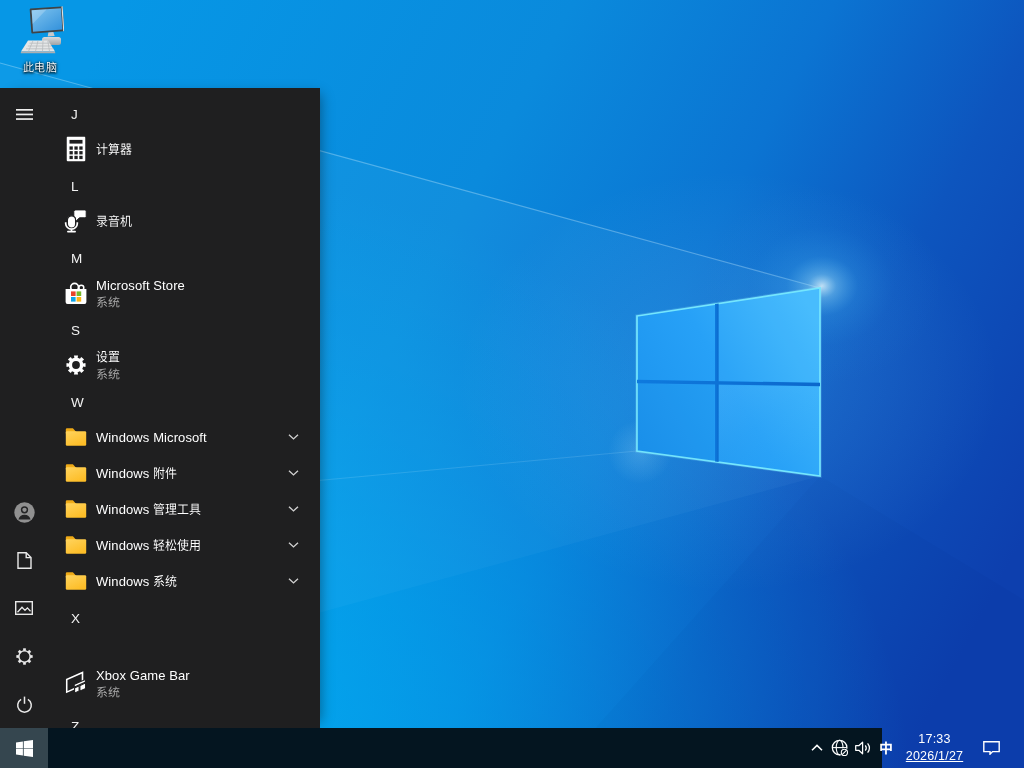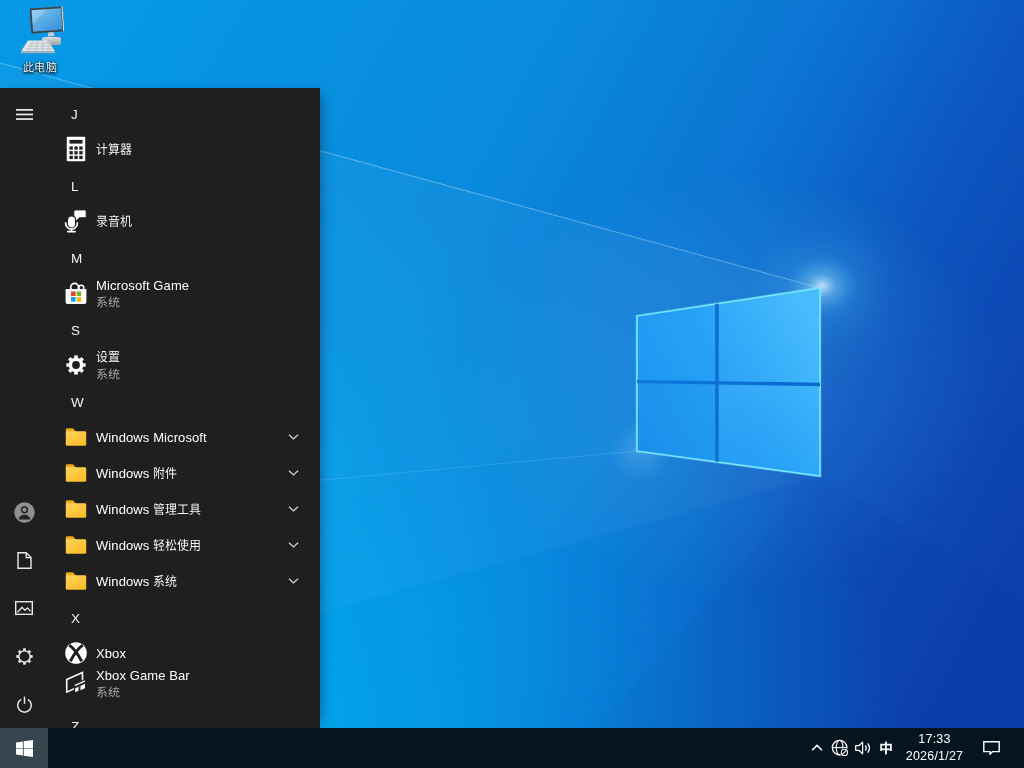--- a/index.html
+++ b/index.html
@@ -26,32 +26,32 @@
   .app-icon{position:absolute;left:28px;top:50%;transform:translate(-50%,-50%);display:flex;}
   .app-label{position:absolute;left:48px;top:50%;transform:translateY(-50%);font-size:13px;
       letter-spacing:0.1px;color:#fff;white-space:nowrap;}
   .two .app-title{position:absolute;left:48px;top:2.5px;height:16px;line-height:16px;font-size:13px;
       letter-spacing:0.1px;color:#fff;white-space:nowrap;}
   .two .app-sub{position:absolute;left:48px;top:20px;height:14px;line-height:14px;font-size:12px;color:#a6a6a6;}
   .app-sub .cjk{width:1em;}
   .chev{position:absolute;left:240px;top:50%;transform:translateY(-50%);}
 
   
-  .taskbar{position:absolute;left:0;top:728px;width:1024px;height:40px;background:#041520;filter:blur(0px);}
+  .taskbar{position:absolute;left:0;top:728px;width:882px;height:40px;background:#041520;filter:blur(0px);}
   .start-button{position:absolute;left:0;top:0;width:48px;height:40px;background:#35464f;
       display:flex;align-items:center;justify-content:center;}
   .tray-icon{position:absolute;display:flex;align-items:center;justify-content:center;}
   .tray-chevron{left:809px;top:0;width:16px;height:40px;}
   .tray-globe{left:831px;top:0;width:18px;height:40px;}
   .tray-volume{left:855px;top:0;width:18px;height:40px;}
   .tray-ime{left:877px;top:0;width:17px;height:40px;color:#fff;font-size:14px;}
   .tray-ime .cjk{width:1em;}
   .tray-clock{position:absolute;left:899px;top:0;width:71px;height:40px;color:#fff;font-size:12.5px;letter-spacing:0.2px;text-align:center;}
   .tray-clock .time{margin-top:4.5px;line-height:13px;}
-  .tray-clock .date{margin-top:4px;line-height:13px;}
+  .tray-clock .date{margin-top:4px;line-height:13px;text-decoration:underline;}
   .tray-action{left:979px;top:0;width:24px;height:40px;}
 </style>
 </head>
 <body>
 
 <svg class="wallpaper" viewBox="0 0 1024 768" preserveAspectRatio="none">
   <defs>
     <linearGradient id="wbg" x1="0" y1="0.3" x2="1" y2="0.7">
       <stop offset="0" stop-color="#0697E6"></stop>
       <stop offset="0.38" stop-color="#0A8ADC"></stop>
@@ -261,21 +261,21 @@
           <svg width="24" height="24" viewBox="0 0 24 24">
             <circle cx="10.6" cy="6.3" r="3.9" fill="none" stroke="#fff" stroke-width="1.7"></circle>
             <circle cx="17.3" cy="6.8" r="2.5" fill="none" stroke="#fff" stroke-width="1.5"></circle>
             <path d="M1.6,7.9 H22.4 V21.1 Q22.4,23 20.5,23 H3.5 Q1.6,23 1.6,21.1 Z" fill="#fff"></path>
             <rect x="7" y="10.4" width="4.6" height="4.6" fill="#e8432a"></rect>
             <rect x="12.6" y="10.4" width="4.6" height="4.6" fill="#76b82a"></rect>
             <rect x="7" y="16" width="4.6" height="4.6" fill="#0ea3e8"></rect>
             <rect x="12.6" y="16" width="4.6" height="4.6" fill="#fdb515"></rect>
           </svg>
         </span>
-      <span class="app-title" data-bind="start_menu.rows.5.label"><span>Microsoft Game</span></span>
+      <span class="app-title" data-bind="start_menu.rows.5.label"><span>Microsoft Store</span></span>
       <span class="app-sub" data-bind="start_menu.rows.5.sub"><svg viewBox="0 0 1000 1000" preserveAspectRatio="none" class="cjk">
             <path d="M286 656C233 728 150 802 70 850C90 861 121 886 136 900C212 846 301 764 361 683ZM636 690C719 754 822 846 872 902L936 857C882 800 779 712 695 651ZM664 436C690 460 718 488 745 517L305 546C455 472 608 380 756 268L698 220C648 261 593 300 540 337L295 349C367 298 440 234 507 164C637 151 760 133 855 110L803 47C641 88 350 115 107 127C115 144 124 174 126 192C214 188 308 182 401 174C336 242 262 302 236 319C206 341 182 356 162 359C170 378 181 411 183 426C204 418 235 414 438 402C353 455 280 495 245 511C183 542 138 561 106 565C115 585 126 620 129 635C157 624 196 619 471 598V860C471 871 468 875 451 876C435 877 380 877 320 874C332 895 345 927 349 949C422 949 472 948 505 936C539 924 547 903 547 861V592L796 574C825 607 849 638 866 664L926 628C885 567 799 475 722 406Z"></path>
           </svg><svg viewBox="0 0 1000 1000" preserveAspectRatio="none" class="cjk">
             <path d="M698 528V844C698 918 715 940 785 940C799 940 859 940 873 940C935 940 953 902 958 766C939 761 909 749 894 735C891 856 887 874 865 874C853 874 806 874 797 874C775 874 772 871 772 844V528ZM510 530C504 728 481 835 317 896C334 910 355 938 364 957C545 883 576 754 584 530ZM42 827 59 901C149 872 267 835 379 798L367 733C246 769 123 806 42 827ZM595 56C614 97 639 151 649 185H407V253H587C542 315 473 407 450 429C431 447 406 454 387 459C395 475 409 513 412 532C440 520 482 515 845 481C861 508 876 534 886 554L949 519C919 461 854 367 800 297L741 327C763 356 786 389 807 422L532 445C577 390 634 312 676 253H948V185H660L724 165C712 133 687 78 664 38ZM60 457C75 450 98 445 218 428C175 491 136 540 118 559C86 596 63 621 41 625C50 645 62 682 66 698C87 685 121 674 369 620C367 604 366 575 368 554L179 591C255 503 330 396 393 288L326 248C307 285 286 323 263 358L140 371C202 285 264 176 310 71L234 36C190 157 116 286 92 319C70 353 51 376 33 380C43 401 55 441 60 457Z"></path>
           </svg></span>
     </div>
     <div class="row section" style="top:223px">
       <span class="letter" data-bind="start_menu.rows.6.label"><span>S</span></span>
     </div>
     <div class="row app two" style="top:259px">
@@ -427,30 +427,20 @@
             <path d="M286 656C233 728 150 802 70 850C90 861 121 886 136 900C212 846 301 764 361 683ZM636 690C719 754 822 846 872 902L936 857C882 800 779 712 695 651ZM664 436C690 460 718 488 745 517L305 546C455 472 608 380 756 268L698 220C648 261 593 300 540 337L295 349C367 298 440 234 507 164C637 151 760 133 855 110L803 47C641 88 350 115 107 127C115 144 124 174 126 192C214 188 308 182 401 174C336 242 262 302 236 319C206 341 182 356 162 359C170 378 181 411 183 426C204 418 235 414 438 402C353 455 280 495 245 511C183 542 138 561 106 565C115 585 126 620 129 635C157 624 196 619 471 598V860C471 871 468 875 451 876C435 877 380 877 320 874C332 895 345 927 349 949C422 949 472 948 505 936C539 924 547 903 547 861V592L796 574C825 607 849 638 866 664L926 628C885 567 799 475 722 406Z"></path>
           </svg><svg viewBox="0 0 1000 1000" preserveAspectRatio="none" class="cjk">
             <path d="M698 528V844C698 918 715 940 785 940C799 940 859 940 873 940C935 940 953 902 958 766C939 761 909 749 894 735C891 856 887 874 865 874C853 874 806 874 797 874C775 874 772 871 772 844V528ZM510 530C504 728 481 835 317 896C334 910 355 938 364 957C545 883 576 754 584 530ZM42 827 59 901C149 872 267 835 379 798L367 733C246 769 123 806 42 827ZM595 56C614 97 639 151 649 185H407V253H587C542 315 473 407 450 429C431 447 406 454 387 459C395 475 409 513 412 532C440 520 482 515 845 481C861 508 876 534 886 554L949 519C919 461 854 367 800 297L741 327C763 356 786 389 807 422L532 445C577 390 634 312 676 253H948V185H660L724 165C712 133 687 78 664 38ZM60 457C75 450 98 445 218 428C175 491 136 540 118 559C86 596 63 621 41 625C50 645 62 682 66 698C87 685 121 674 369 620C367 604 366 575 368 554L179 591C255 503 330 396 393 288L326 248C307 285 286 323 263 358L140 371C202 285 264 176 310 71L234 36C190 157 116 286 92 319C70 353 51 376 33 380C43 401 55 441 60 457Z"></path>
           </svg></span>
       <svg class="chev" width="11" height="7" viewBox="0 0 11 7">
           <path d="M1,1.2 L5.5,5.4 L10,1.2" fill="none" stroke="#cfcfcf" stroke-width="1.4"></path>
         </svg>
     </div>
     <div class="row section" style="top:511px">
       <span class="letter" data-bind="start_menu.rows.14.label"><span>X</span></span>
-    </div>
-    <div class="row app" style="top:547px">
-      <span class="app-icon">
-          <svg width="22" height="22" viewBox="0 0 22 22">
-            <circle cx="11" cy="11" r="10.8" fill="#fff"></circle>
-            <path d="M4.3,3.1 C7.9,5.7 12.7,11.5 16.7,19.3" fill="none" stroke="#1f1f20" stroke-width="3"></path>
-            <path d="M17.7,3.1 C14.1,5.7 9.3,11.5 5.3,19.3" fill="none" stroke="#1f1f20" stroke-width="3"></path>
-          </svg>
-        </span>
-      <span class="app-label" data-bind="start_menu.rows.15.label"><span>Xbox</span></span>
     </div>
     <div class="row app two" style="top:577px">
       <span class="app-icon">
           <svg width="21" height="24" viewBox="0 0 21 24">
             <g transform="skewY(-24)">
               <rect x="1.2" y="9.1" width="15.8" height="12.5" fill="none" stroke="#fff" stroke-width="1.6"></rect>
               <rect x="8.7" y="17.3" width="11.2" height="2.7" fill="#fff" stroke="#1f1f20" stroke-width="1.1"></rect>
               <rect x="9.1" y="20.9" width="4.5" height="5.2" fill="#fff" stroke="#1f1f20" stroke-width="1.1"></rect>
               <rect x="14.4" y="21.0" width="5.7" height="5.4" fill="#fff" stroke="#1f1f20" stroke-width="1.1"></rect>
             </g>

